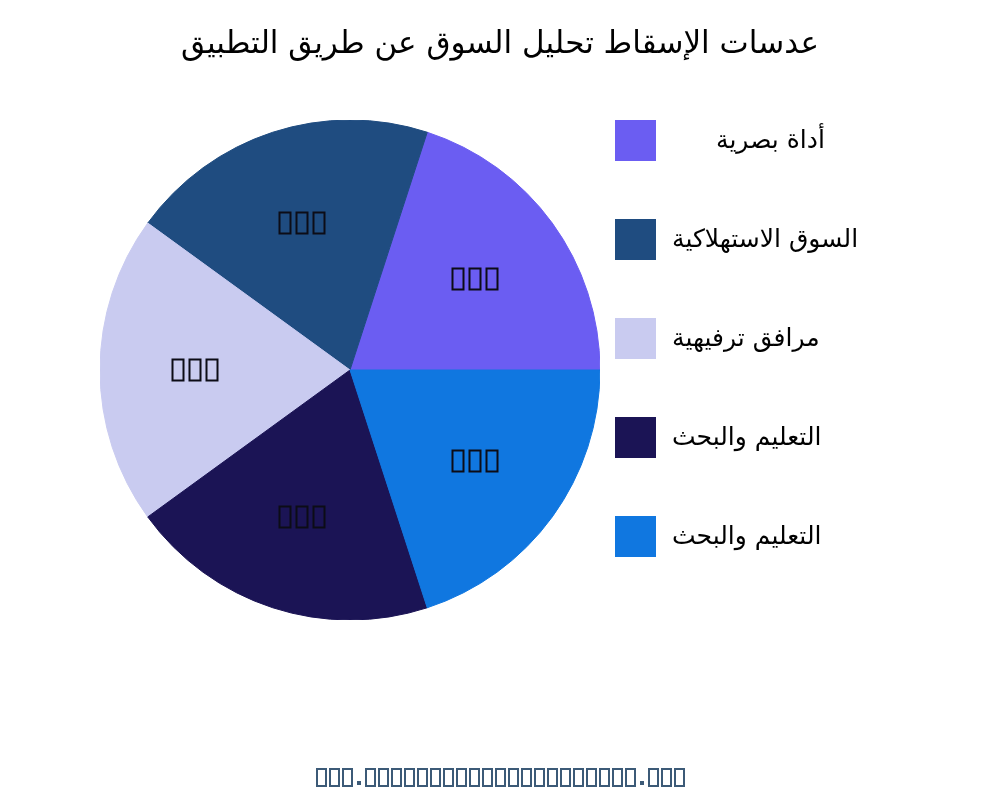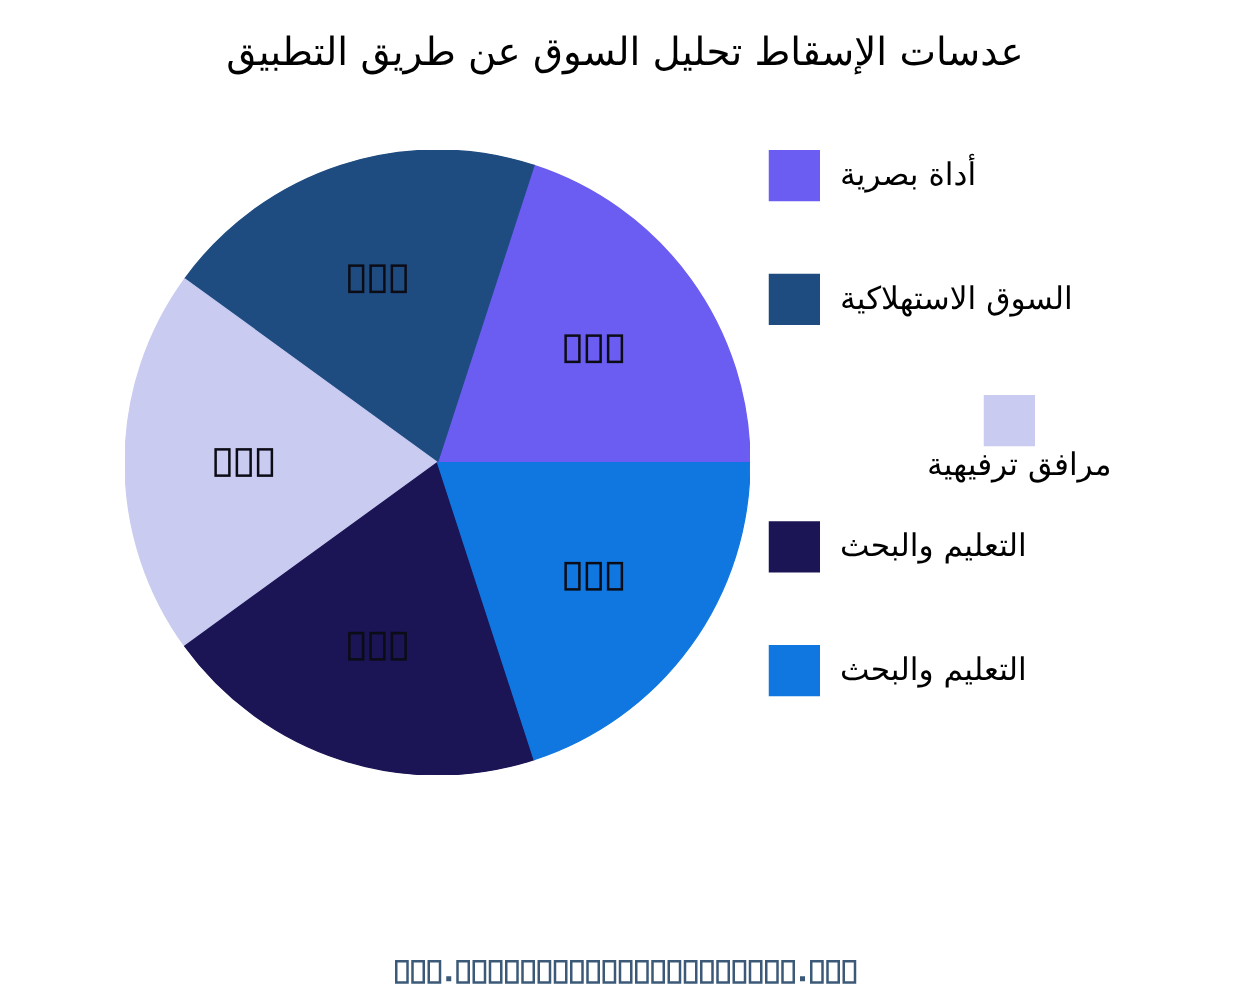--- a/index.html
+++ b/index.html
@@ -166,29 +166,29 @@
         </div>
         <div class="tofu-row" style="left: 375.398px; top: 341.107px;">
           <span class="tofu"></span>
           <span class="tofu"></span>
           <span class="tofu"></span>
         </div>
       </div>
   </div>
 
   <div class="legend" id="legend">
-      <div class="legend-item" style="top: 0px;">
+      <div class="legend-item" style="top: 0px; gap: 44px;">
         <span class="legend-swatch" style="background: rgb(107, 93, 242);"></span>
         <span class="legend-label">أداة بصرية</span>
       </div>
       <div class="legend-item" style="top: 99px;">
         <span class="legend-swatch" style="background: rgb(31, 76, 128);"></span>
         <span class="legend-label">السوق الاستهلاكية</span>
       </div>
-      <div class="legend-item" style="top: 198px; flex-direction: column;">
+      <div class="legend-item" style="top: 198px;">
         <span class="legend-swatch" style="background: rgb(201, 203, 240);"></span>
         <span class="legend-label">مرافق ترفيهية</span>
       </div>
       <div class="legend-item" style="top: 297px;">
         <span class="legend-swatch" style="background: rgb(27, 20, 85);"></span>
         <span class="legend-label">التعليم والبحث</span>
       </div>
       <div class="legend-item" style="top: 396px;">
         <span class="legend-swatch" style="background: rgb(16, 119, 224);"></span>
         <span class="legend-label">التعليم والبحث</span>

